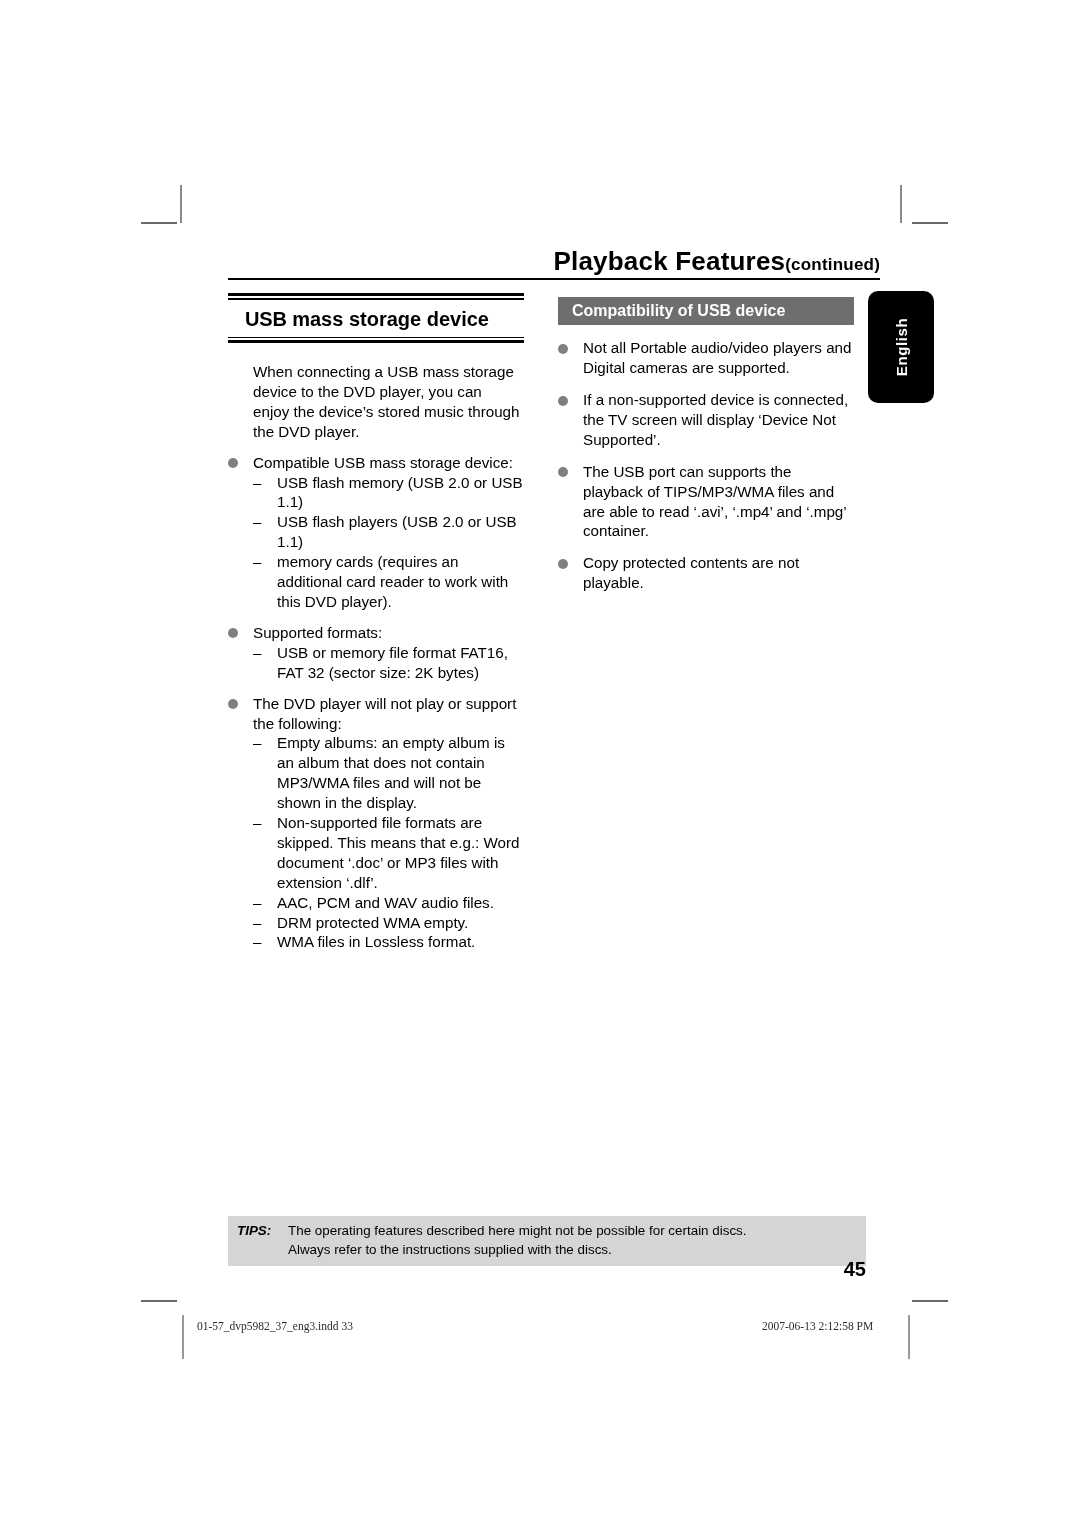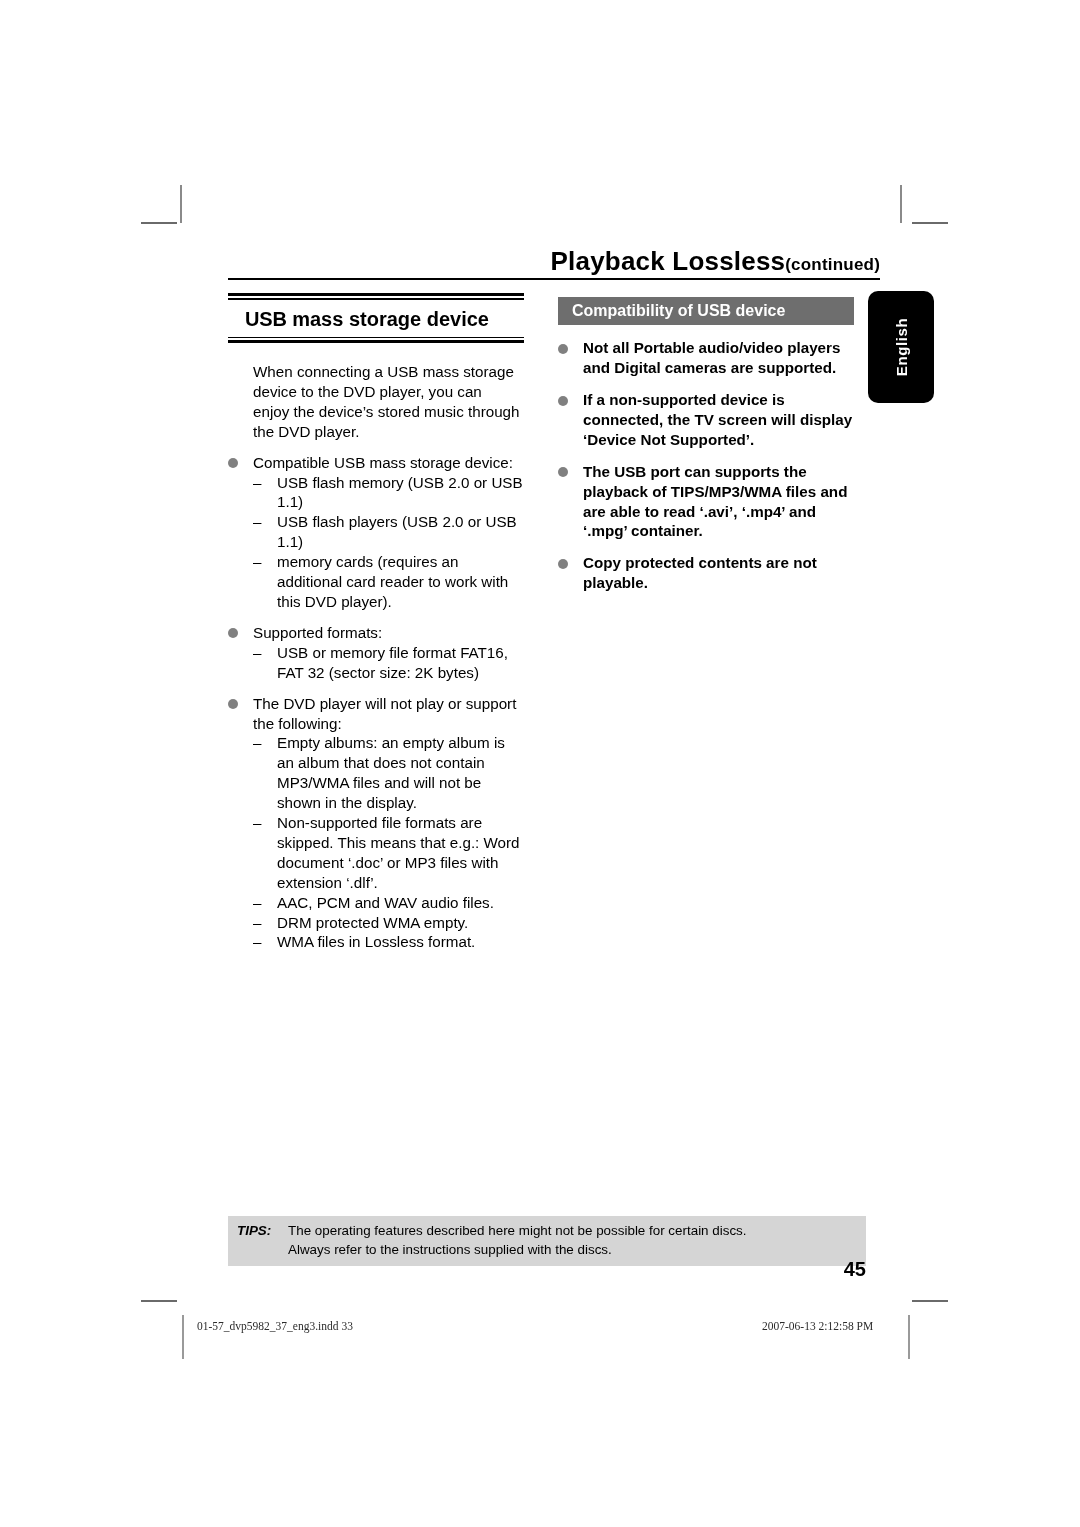--- a/index.html
+++ b/index.html
@@ -129,21 +129,21 @@
   }
   .band {
     background: #6e6e6e;
     color: #ffffff;
     font-size: 16px;
     font-weight: bold;
     padding: 4px 0 5px 14px;
     line-height: 1.2;
     white-space: nowrap;
   }
-  .col-right ul.blist > li { margin-top: 12px; font-weight: bold; }
+  .col-right ul.blist > li { margin-top: 12px; }
   .col-right ul.blist > li:first-child { margin-top: 13px; }
 
   
   .lang-tab {
     position: absolute;
     left: 868px;
     top: 291px;
     width: 66px;
     height: 112px;
     background: #000000;
@@ -220,21 +220,21 @@
 </head>
 <body>
 
 <div class="crop-v crop-tl-v"></div>
 <div class="crop-h crop-tl-h"></div>
 <div class="crop-v crop-tr-v"></div>
 <div class="crop-h crop-tr-h"></div>
 <div class="crop-h crop-bl-h"></div>
 <div class="crop-h crop-br-h"></div>
 
-<div class="page-title"><span>Playback Lossless</span><span class="cont">(continued)</span></div>
+<div class="page-title"><span>Playback Features</span><span class="cont">(continued)</span></div>
 <div class="title-rule"></div>
 
 <div class="col-left">
 
   <div class="sec-head-wrap">
     <div class="rule-thick"></div>
     <div class="gap2"></div>
     <div class="rule-thin"></div>
     <div class="sec-head-text"><span class="lead">USB</span><span> mass storage device</span></div>
     <div class="rule-thin"></div>

